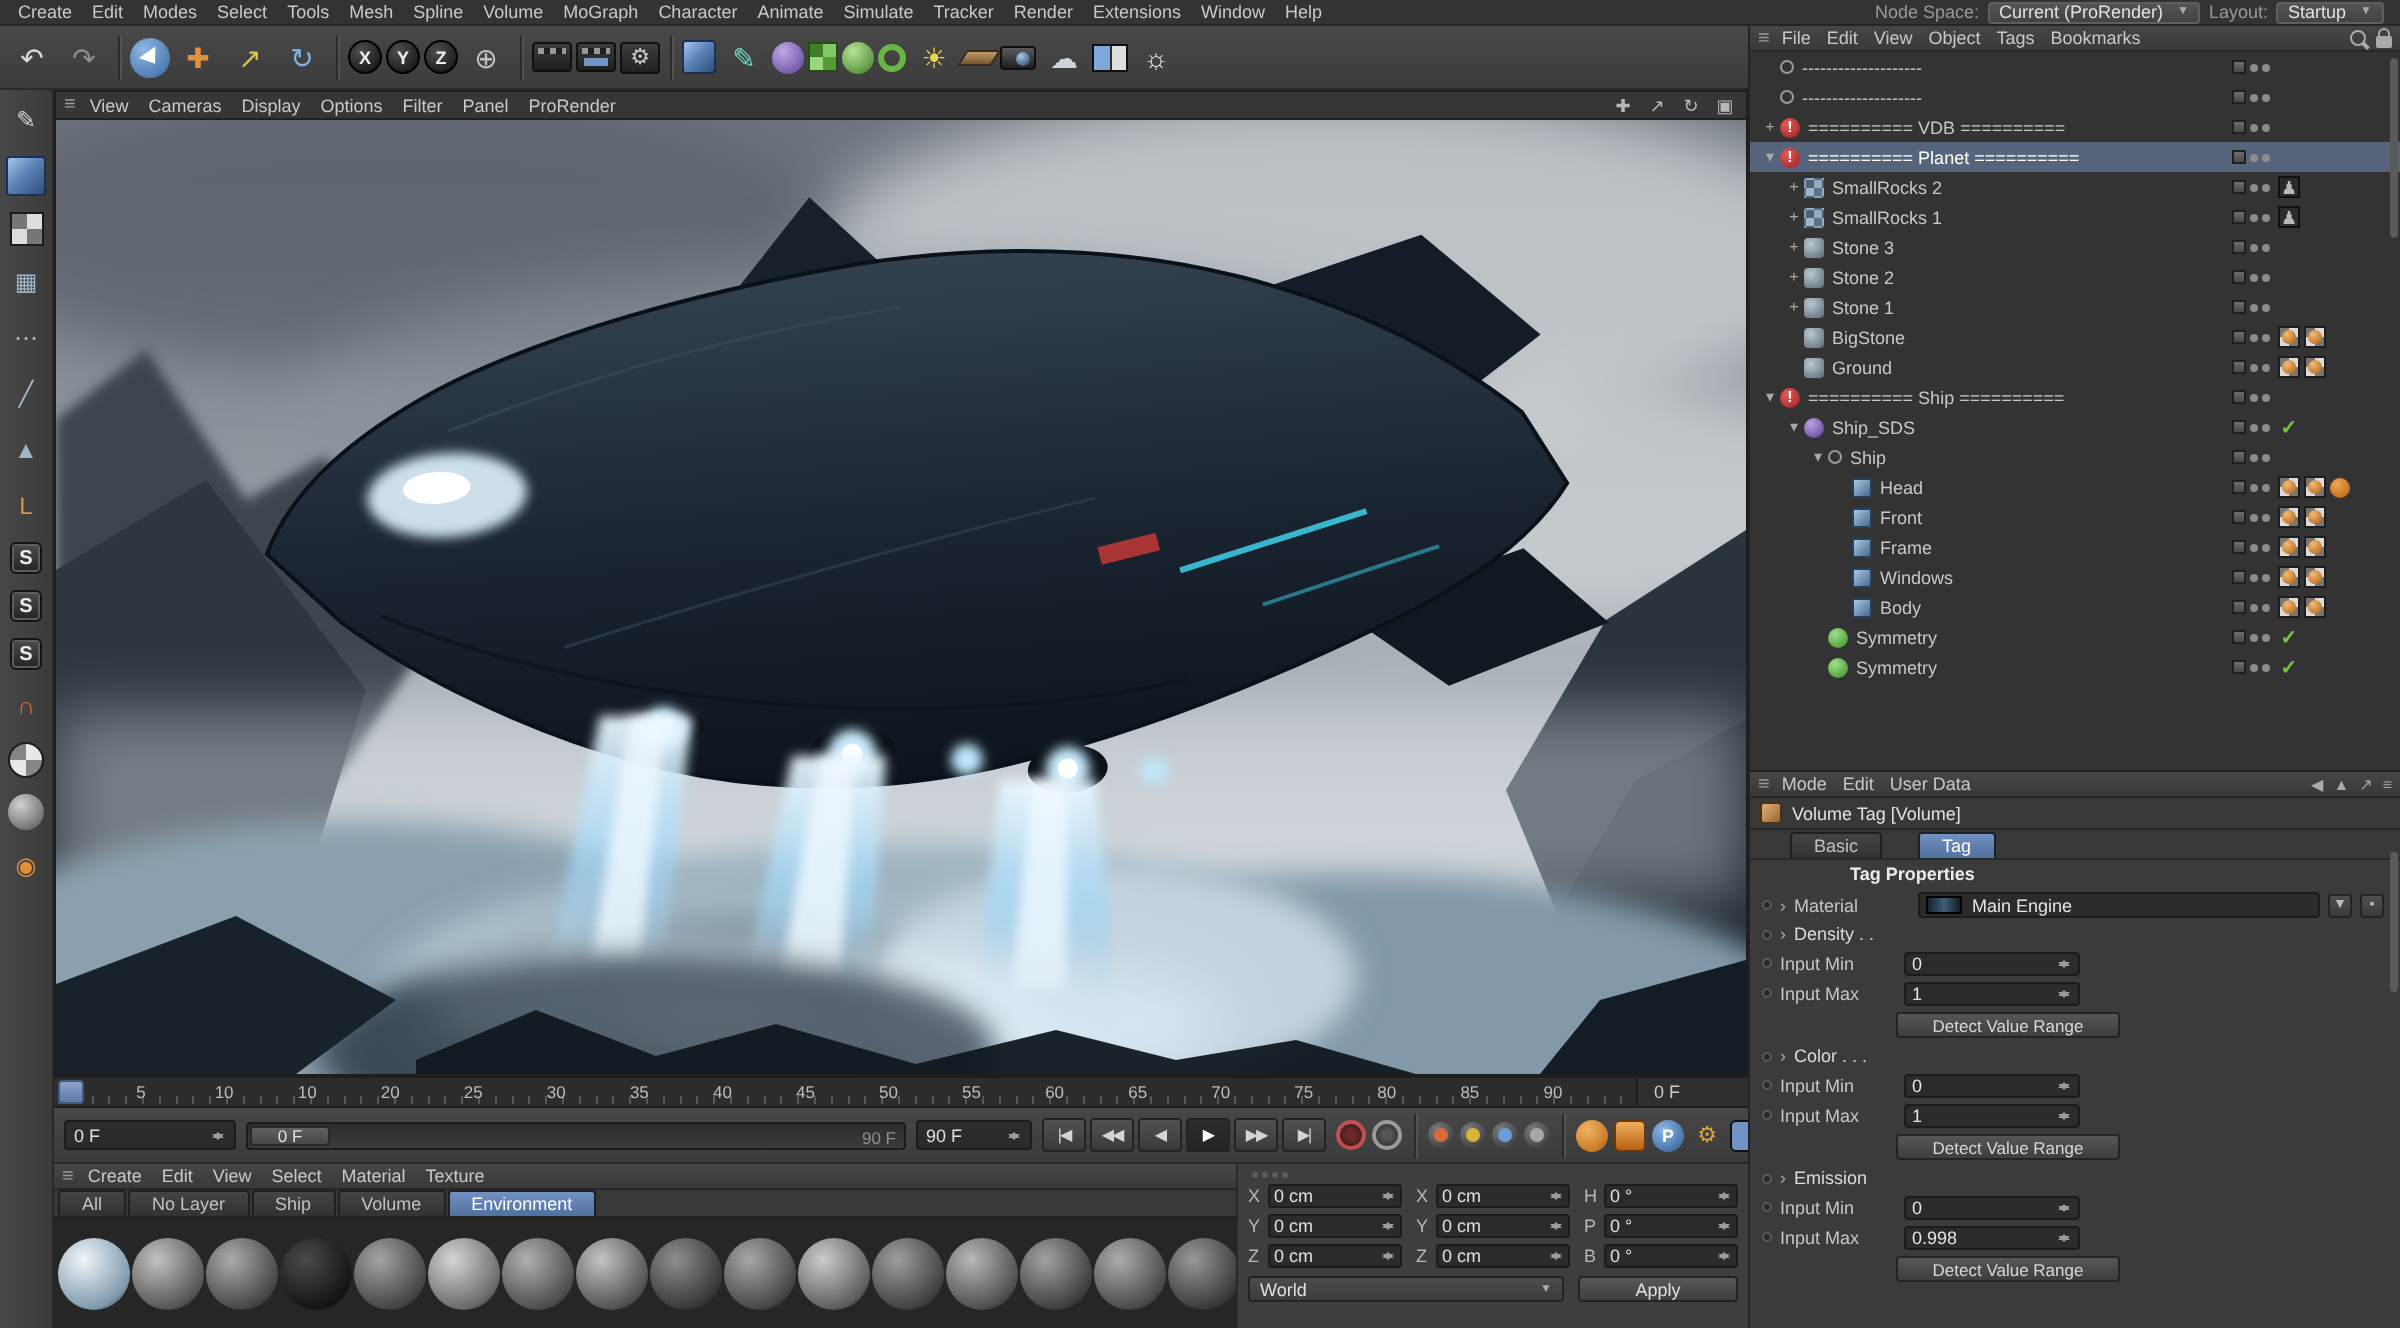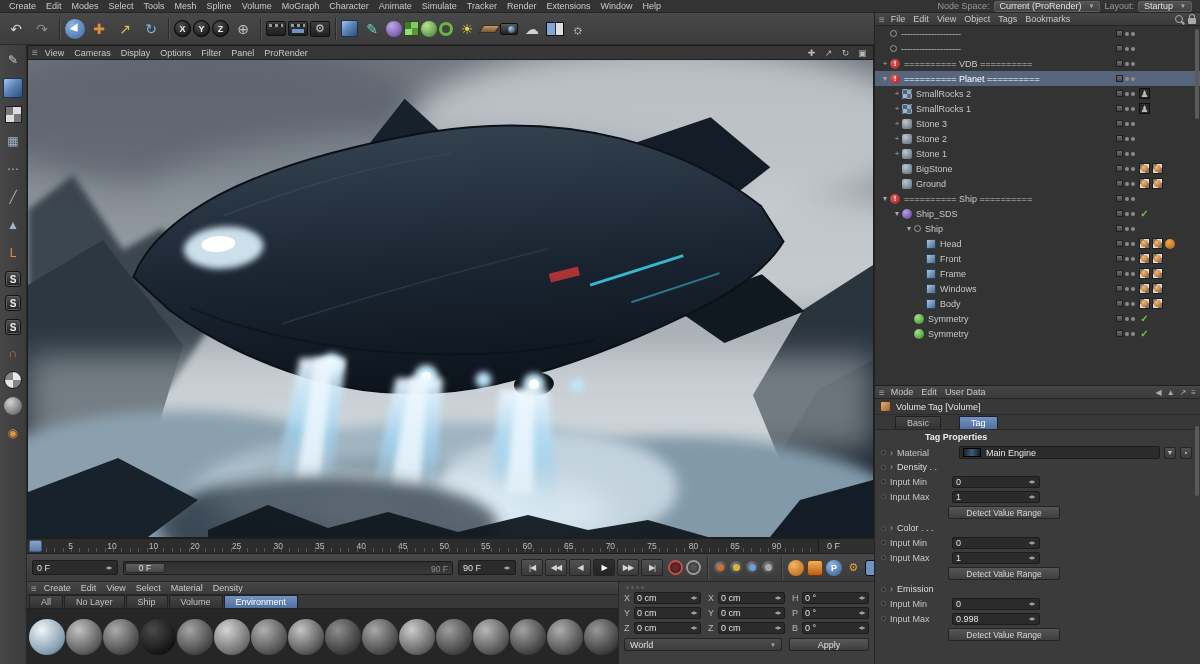--- a/index.html
+++ b/index.html
@@ -415,21 +415,21 @@
 
   <div class="materials">
     <div class="mat-menu">
       <span class="vp-burger">≡</span>
       <span id="mat-items" style="display:flex;align-items:center;">
           <span class="mi">Create</span>
           <span class="mi">Edit</span>
           <span class="mi">View</span>
           <span class="mi">Select</span>
           <span class="mi">Material</span>
-          <span class="mi">Density</span>
+          <span class="mi">Texture</span>
         </span>
     </div>
     <div class="mat-tabs" id="mat-tabs">
         <span class="tab">All</span>
         <span class="tab">No Layer</span>
         <span class="tab">Ship</span>
         <span class="tab">Volume</span>
         <span class="tab active">Environment</span>
       </div>
     <div class="mat-spheres" id="spheres">

